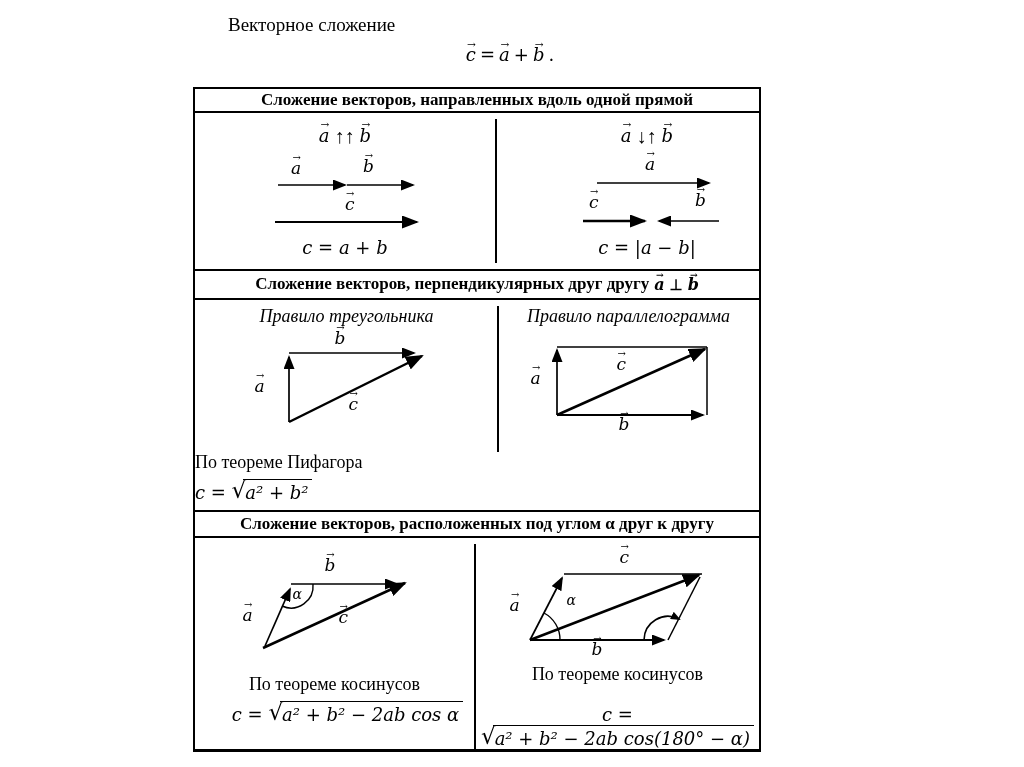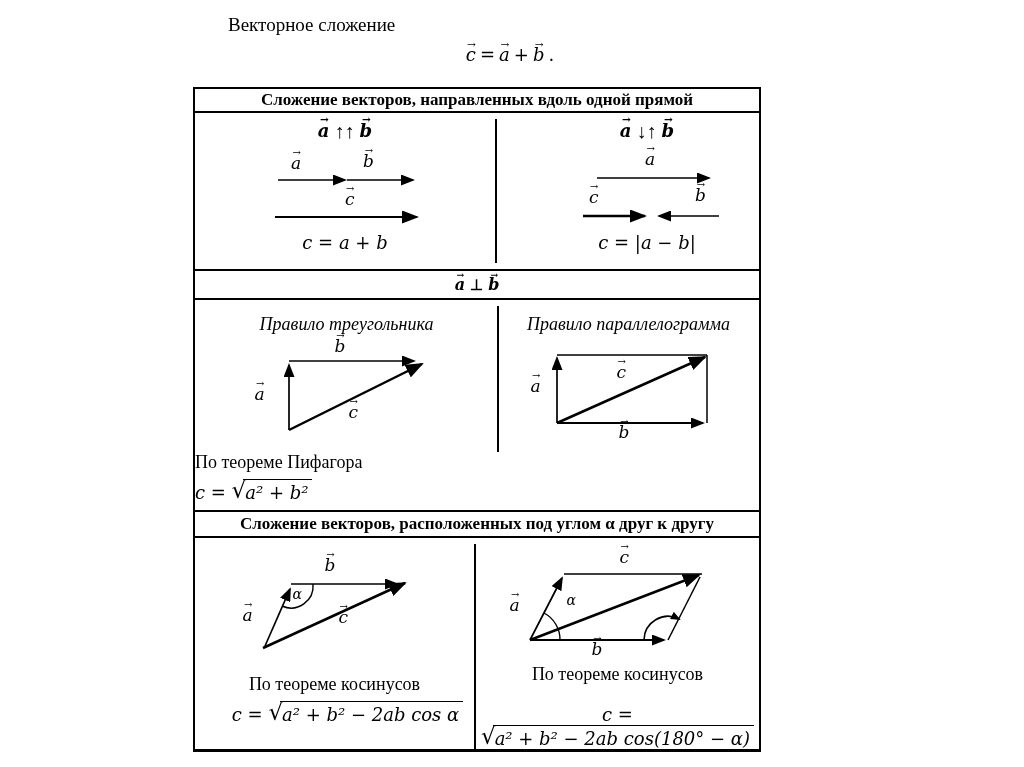--- a/index.html
+++ b/index.html
@@ -40,30 +40,30 @@
   .body1 .cell-l { width:303px; border-right:2px solid #000; }
   .body1 .cell-r { flex:1; }
   .body3 .cell-l { width:281px; border-right:2px solid #000; }
   .body3 .cell-r { flex:1; }
 
   .half-row { display:flex; height:146px; }
   .half-row .cell-l { width:303px; }
   .half-row .cell-r { flex:1; }
   .part-divider { position:absolute; left:302px; top:0; width:2px; height:146px; background:#000; }
 
-  .rel-line { font-size:18px;font-weight:bold; }
+  .rel-line { margin-top:5px; font-size:18px; }
   .rel-line .vec { font-size:18px; }
   .rel-line .updown { font-style:normal; font-size:20px; padding:0 5px; position:relative; top:1px; }
 
   .diagram { position:relative; margin:0 auto; }
   .diagram svg { display:block; }
   .vlabel { position:absolute; font:italic 17px "DejaVu Serif", serif; line-height:1.1; }
   .alabel { position:absolute; font:italic 14px "DejaVu Serif", serif; }
 
-  .caption-it { margin-top:8px; font:italic 18px "Liberation Serif", serif; }
+  .caption-it { margin-top:0; font:italic 18px "Liberation Serif", serif; }
   .caption { font-size:18px; font-family:"Liberation Serif", serif; }
 
   .formula { font:italic 18px "DejaVu Serif", serif; }
   .sqrt { display:inline-block; white-space:nowrap; }
   .sqrt .sign { display:inline-block; font-style:normal; font-size:23px; line-height:1;
                 vertical-align:top; margin-right:-3px; position:relative; top:0px; }
   .sqrt .radicand { display:inline-block; border-top:1.6px solid #000; padding:2px 4px 0 2px;
                     font-style:italic; }
 </style>
 </head>
@@ -129,20 +129,21 @@
           </svg>
           <span class="vlabel vec" style="left:148px;top:8px;">a</span>
           <span class="vlabel vec" style="left:92px;top:46px;">c</span>
           <span class="vlabel vec" style="left:198px;top:44px;">b</span>
         </div>
         <div class="formula">c = |a − b|</div>
       </div>
     </div>
 
     <div class="sec-header hdr2">
+      <span>Сложение векторов, перпендикулярных друг другу</span>
       <span class="vec" style="font-weight:bold;">a</span>
       <span class="perp">⊥</span>
       <span class="vec" style="font-weight:bold;">b</span>
     </div>
 
     <div class="row body2">
       <div class="part-divider"></div>
       <div class="half-row">
         <div class="cell cell-l">
           <div class="caption-it">Правило треугольника</div>

